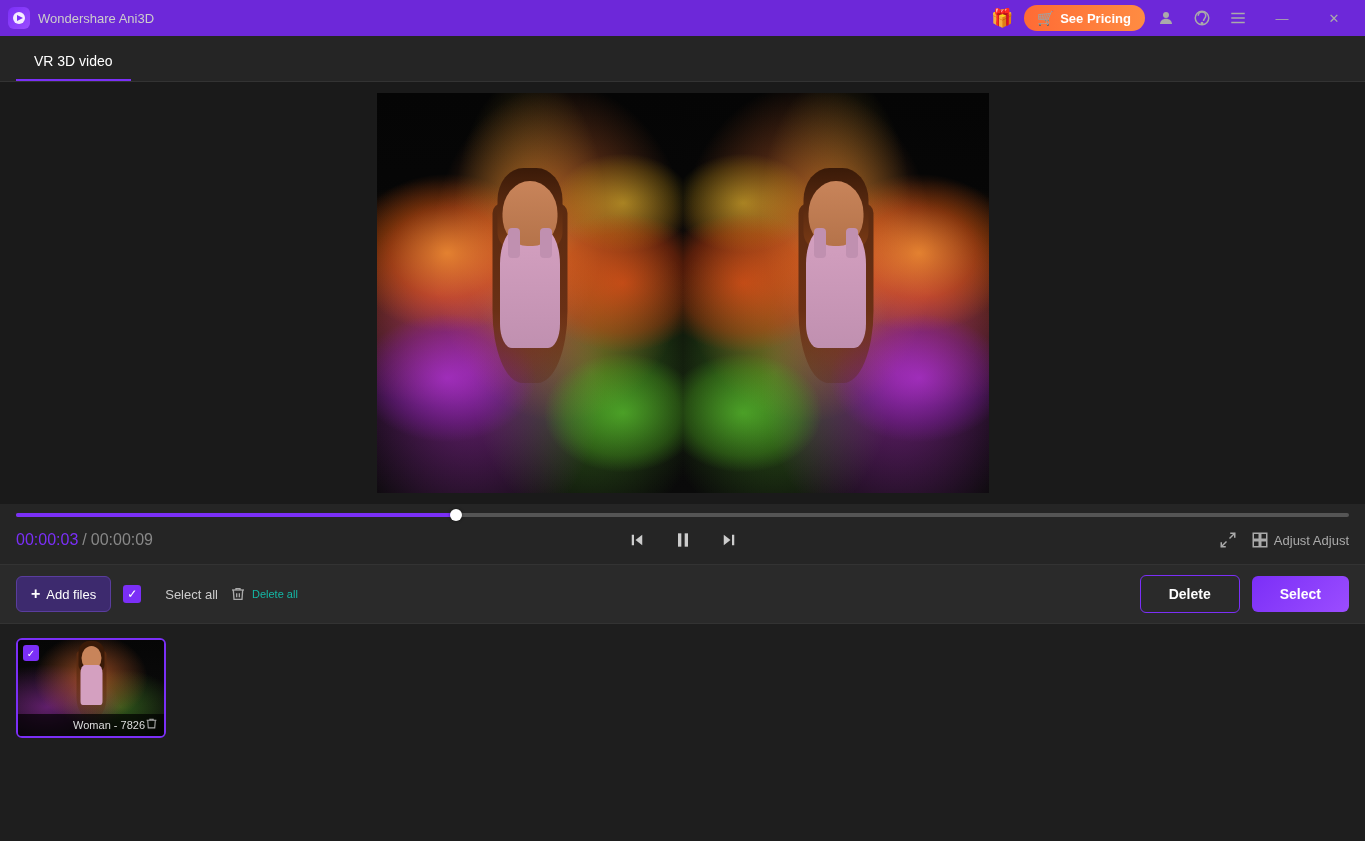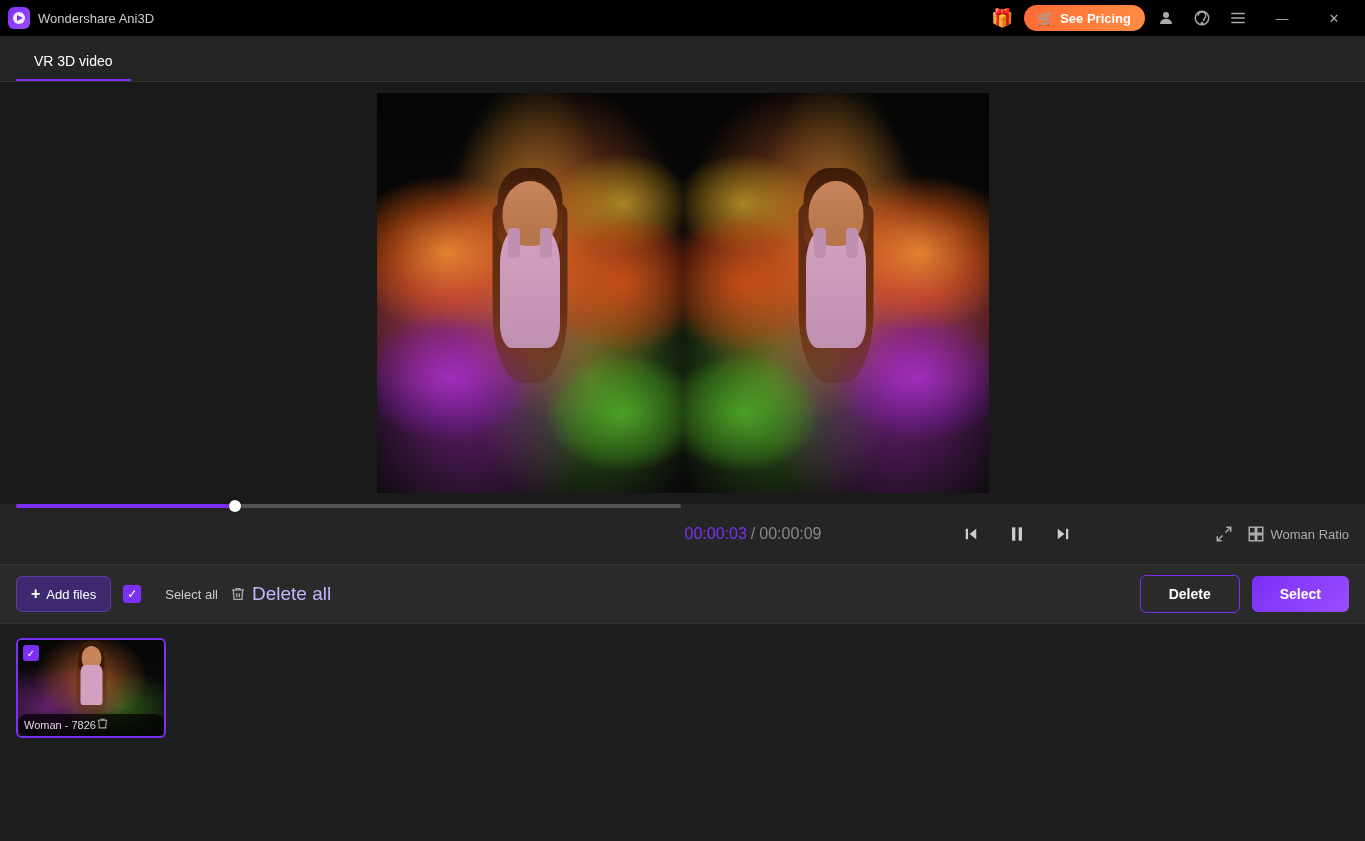--- a/index.html
+++ b/index.html
@@ -8,21 +8,21 @@
       height: 841px;
       background: #1e1e1e;
       font-family: 'Segoe UI', Arial, sans-serif;
       overflow: hidden;
       color: #fff;
     }
 
     
     #titlebar {
       height: 36px;
-      background: #000000;
+      background: #6d28d9;
       display: flex;
       align-items: center;
       padding: 0 8px;
       user-select: none;
     }
     #titlebar .app-logo {
       width: 22px;
       height: 22px;
       background: linear-gradient(135deg, #7b2ff7, #9b4dff);
       border-radius: 6px;
@@ -249,22 +249,23 @@
       width: 180px; height: 140px;
       background: radial-gradient(ellipse, rgba(255,80,20,0.6) 0%, rgba(220,60,10,0.3) 50%, transparent 70%);
       border-radius: 50%;
     }
 
     
     #controls-bar {
       background: #252525;
       height: 60px;
       display: flex;
+      align-items: center;
       padding: 0 16px;
-      flex-direction: row;
+      flex-direction: column;
       justify-content: center;
       gap: 4px;
     }
     .progress-bar-container {
       width: 100%;
       height: 4px;
       background: #555;
       border-radius: 2px;
       position: relative;
       cursor: pointer;
@@ -372,22 +373,22 @@
     .select-all-label {
       font-size: 13px;
       color: #ccc;
       margin-left: 17px;
     }
     .delete-all-container {
       display: flex;
       align-items: center;
       gap: 6px;
       cursor: pointer;
-      color: #c4b5fd;
-      font-size: 19px;
+      color: #14b8a6;
+      font-size: 11px;
     }
     .toolbar-spacer { flex: 1; }
     .preview-btn {
       background: transparent;
       border: 1px solid #7b2ff7;
       border-radius: 6px;
       color: #fff;
       font-size: 14px;
       font-weight: 600;
       padding: 10px 28px;
@@ -484,22 +485,21 @@
       position: absolute;
       bottom: 0;
       left: 0;
       right: 0;
       background: rgba(0,0,0,0.7);
       padding: 3px 6px;
       font-size: 11px;
       color: #ddd;
       display: flex;
       align-items: center;
-      justify-content: flex-start;
-      border-radius: 9px;
+      justify-content: flex-end;
     }
     .file-checkbox {
       position: absolute;
       top: 5px;
       left: 5px;
       width: 16px;
       height: 16px;
       background: #7b2ff7;
       border-radius: 3px;
       display: flex;
@@ -649,21 +649,21 @@
             <line x1="3" y1="21" x2="10" y2="14"></line>
         </svg>
       </div>
       <div class="adjust-ratio-btn">
         <svg width="18" height="18" viewBox="0 0 24 24" fill="none" stroke="#aaa" stroke-width="2">
           <rect x="3" y="3" width="8" height="8"></rect>
             <rect x="13" y="3" width="8" height="8"></rect>
           <rect x="3" y="13" width="8" height="8"></rect>
             <rect x="13" y="13" width="8" height="8"></rect>
         </svg>
-        <span>Woman Ratio</span>
+        <span>Adjust Adjust</span>
       </div>
     </div>
   </div>
 </div>
 
 <div id="toolbar">
   <button class="add-files-btn">
     <span style="font-size:16px;font-weight:bold;">+</span>
     <span>Add files</span>
   </button>

